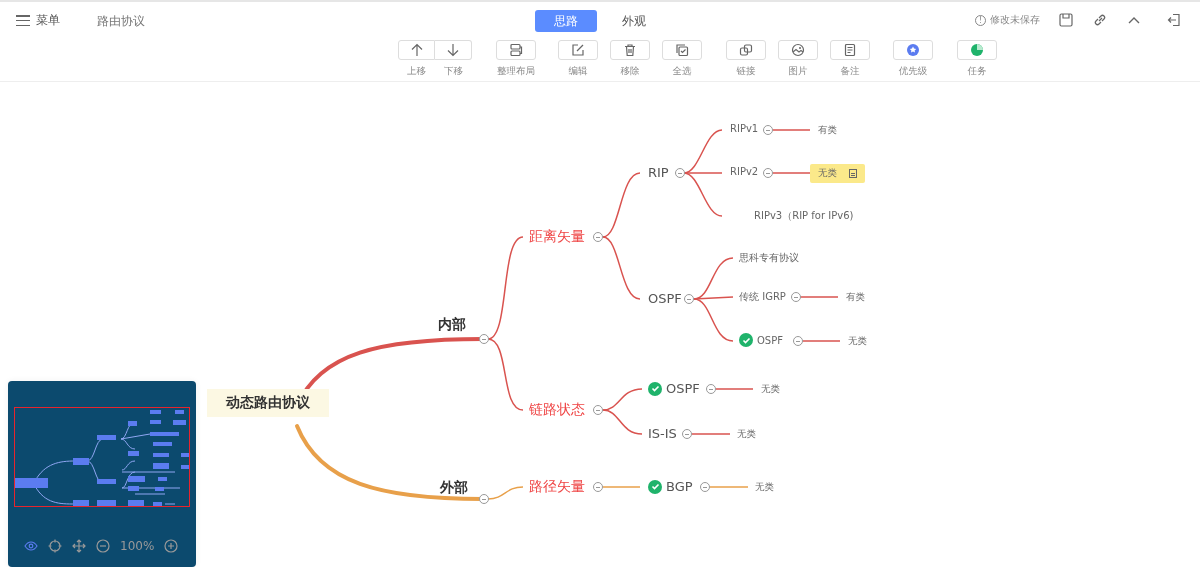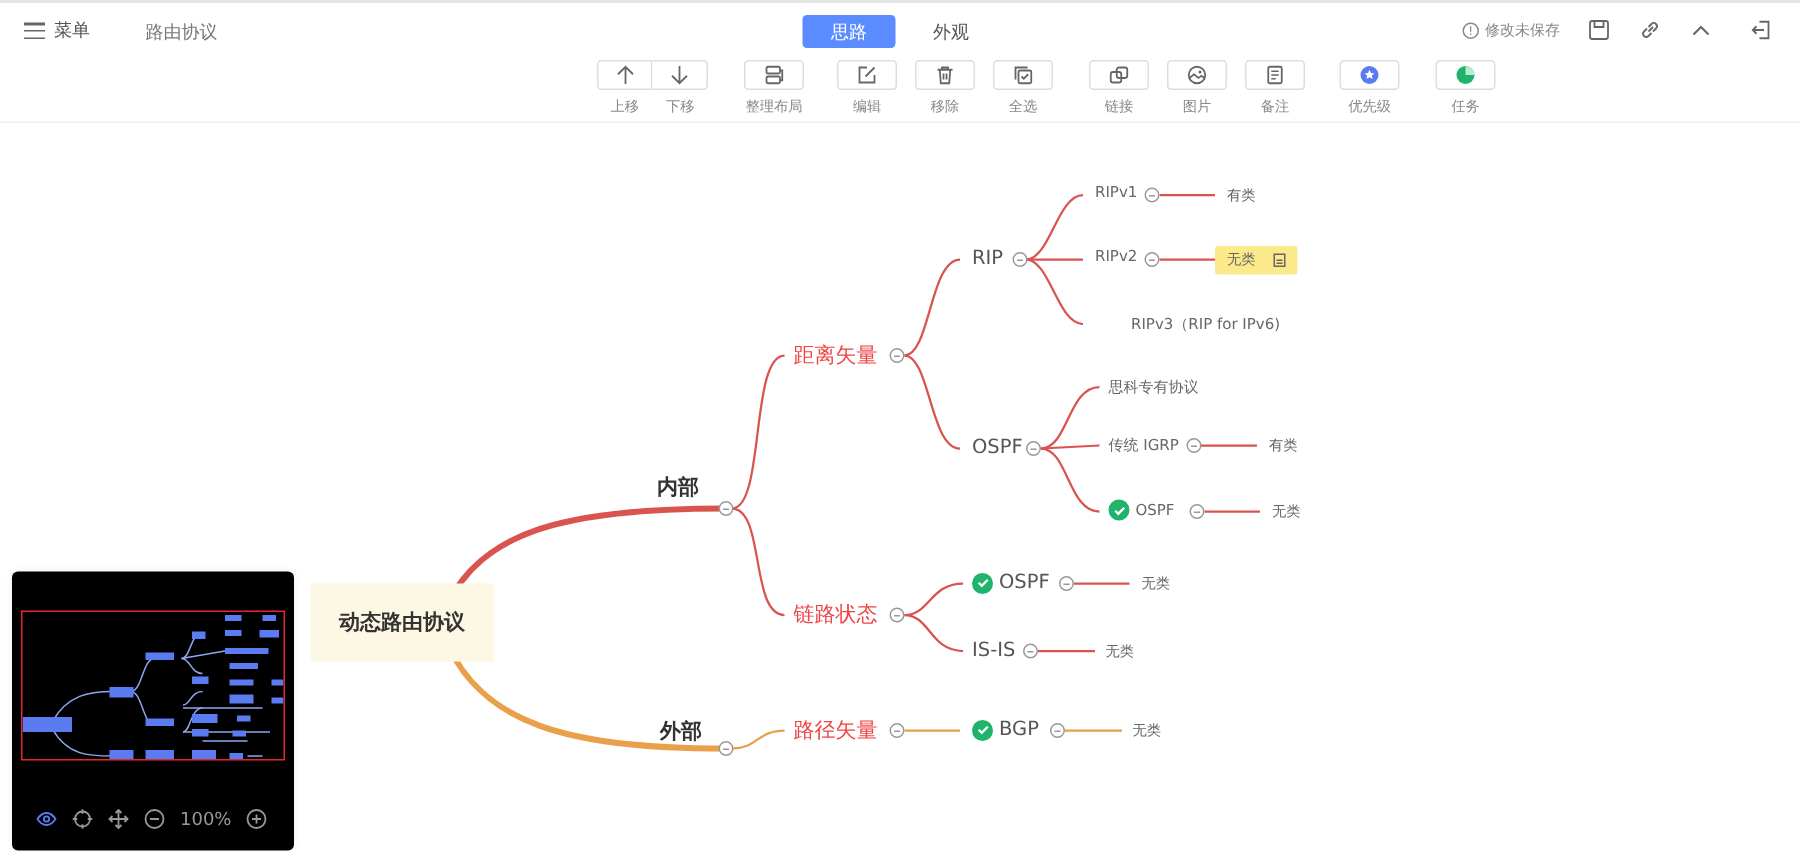--- a/index.html
+++ b/index.html
@@ -30,31 +30,31 @@
   .tbtn.wide, .tbtn.wide .box { width: 40px; }
 
   .canvas { position: absolute; left: 0; top: 83px; width: 1200px; height: 484px; }
   svg.links { position: absolute; left: 0; top: 0; }
   .node { position: absolute; white-space: nowrap; font-size: 12px; color: #555; display: flex; align-items: center; gap: 4px; }
   .node.l1 { font-size: 14px; font-weight: bold; color: #333; }
   .node.l2 { font-size: 14px; color: #ef4444; }
   .node.l3 { font-size: 13px; color: #555; }
   .node.l4 { font-size: 10px; color: #666; }
   .node.l5 { font-size: 9.5px; color: #666; }
-  .root { position: absolute; left: 207px; top: 306px; width: 122px; height: 52px; background: #fcf8e3; display: flex; align-items: center; justify-content: center; font-size: 14px; font-weight: bold; color: #333; }
+  .root { position: absolute; left: 207px; top: 306px; width: 122px; height: 28px; background: #fcf8e3; display: flex; align-items: center; justify-content: center; font-size: 14px; font-weight: bold; color: #333; }
   .collapse { position: absolute; width: 10px; height: 10px; border: 1px solid #999; border-radius: 50%; background: #fff; cursor: pointer; }
   .collapse::after { content: ""; position: absolute; left: 2px; right: 2px; top: 4px; height: 1px; background: #999; }
   .check { width: 14px; height: 14px; border-radius: 50%; background: #1fb36b; display: inline-flex; align-items: center; justify-content: center; }
   .highlight { background: #fbe98a; padding: 3px 8px; border-radius: 2px; }
   .note-icon { display: inline-block; width: 8px; height: 9px; border: 1px solid #666; margin-left: 8px; position: relative; }
   .note-icon::after { content: ""; position: absolute; left: 1px; right: 1px; top: 3px; height: 1px; background: #666; box-shadow: 0 2px 0 #666; }
   .tooltip { position: absolute; left: 856px; top: 128px; width: 336px; background: #fffff0; border: 1px solid #eee; box-shadow: 0 1px 6px rgba(0,0,0,.18); border-radius: 3px; padding: 6px 11px; font-size: 9.5px; line-height: 18px; color: #555; }
   .tooltip b { color: #333; }
 
-  .minimap { position: absolute; left: 8px; top: 298px; width: 188px; height: 186px; background: #000000; box-shadow: 0 0 6px rgba(0,0,0,.06); border-radius: 4px; }
+  .minimap { position: absolute; left: 8px; top: 298px; width: 188px; height: 186px; background: #0c4a6e; box-shadow: 0 0 6px rgba(0,0,0,.06); border-radius: 4px; }
   .minimap .frame { position: absolute; left: 6px; top: 26px; width: 176px; height: 100px; border: 1.5px solid #e8242c; overflow: hidden; }
   .mm-controls { position: absolute; left: 16px; top: 158px; display: flex; align-items: center; gap: 10px; font-size: 12px; color: #999; }
   .mm-ic { width: 14px; height: 14px; display: flex; align-items: center; justify-content: center; cursor: pointer; }
 </style>
 </head>
 <body>
 
 <div class="topbar">
   <div class="menu-btn">
     <span class="bars">

